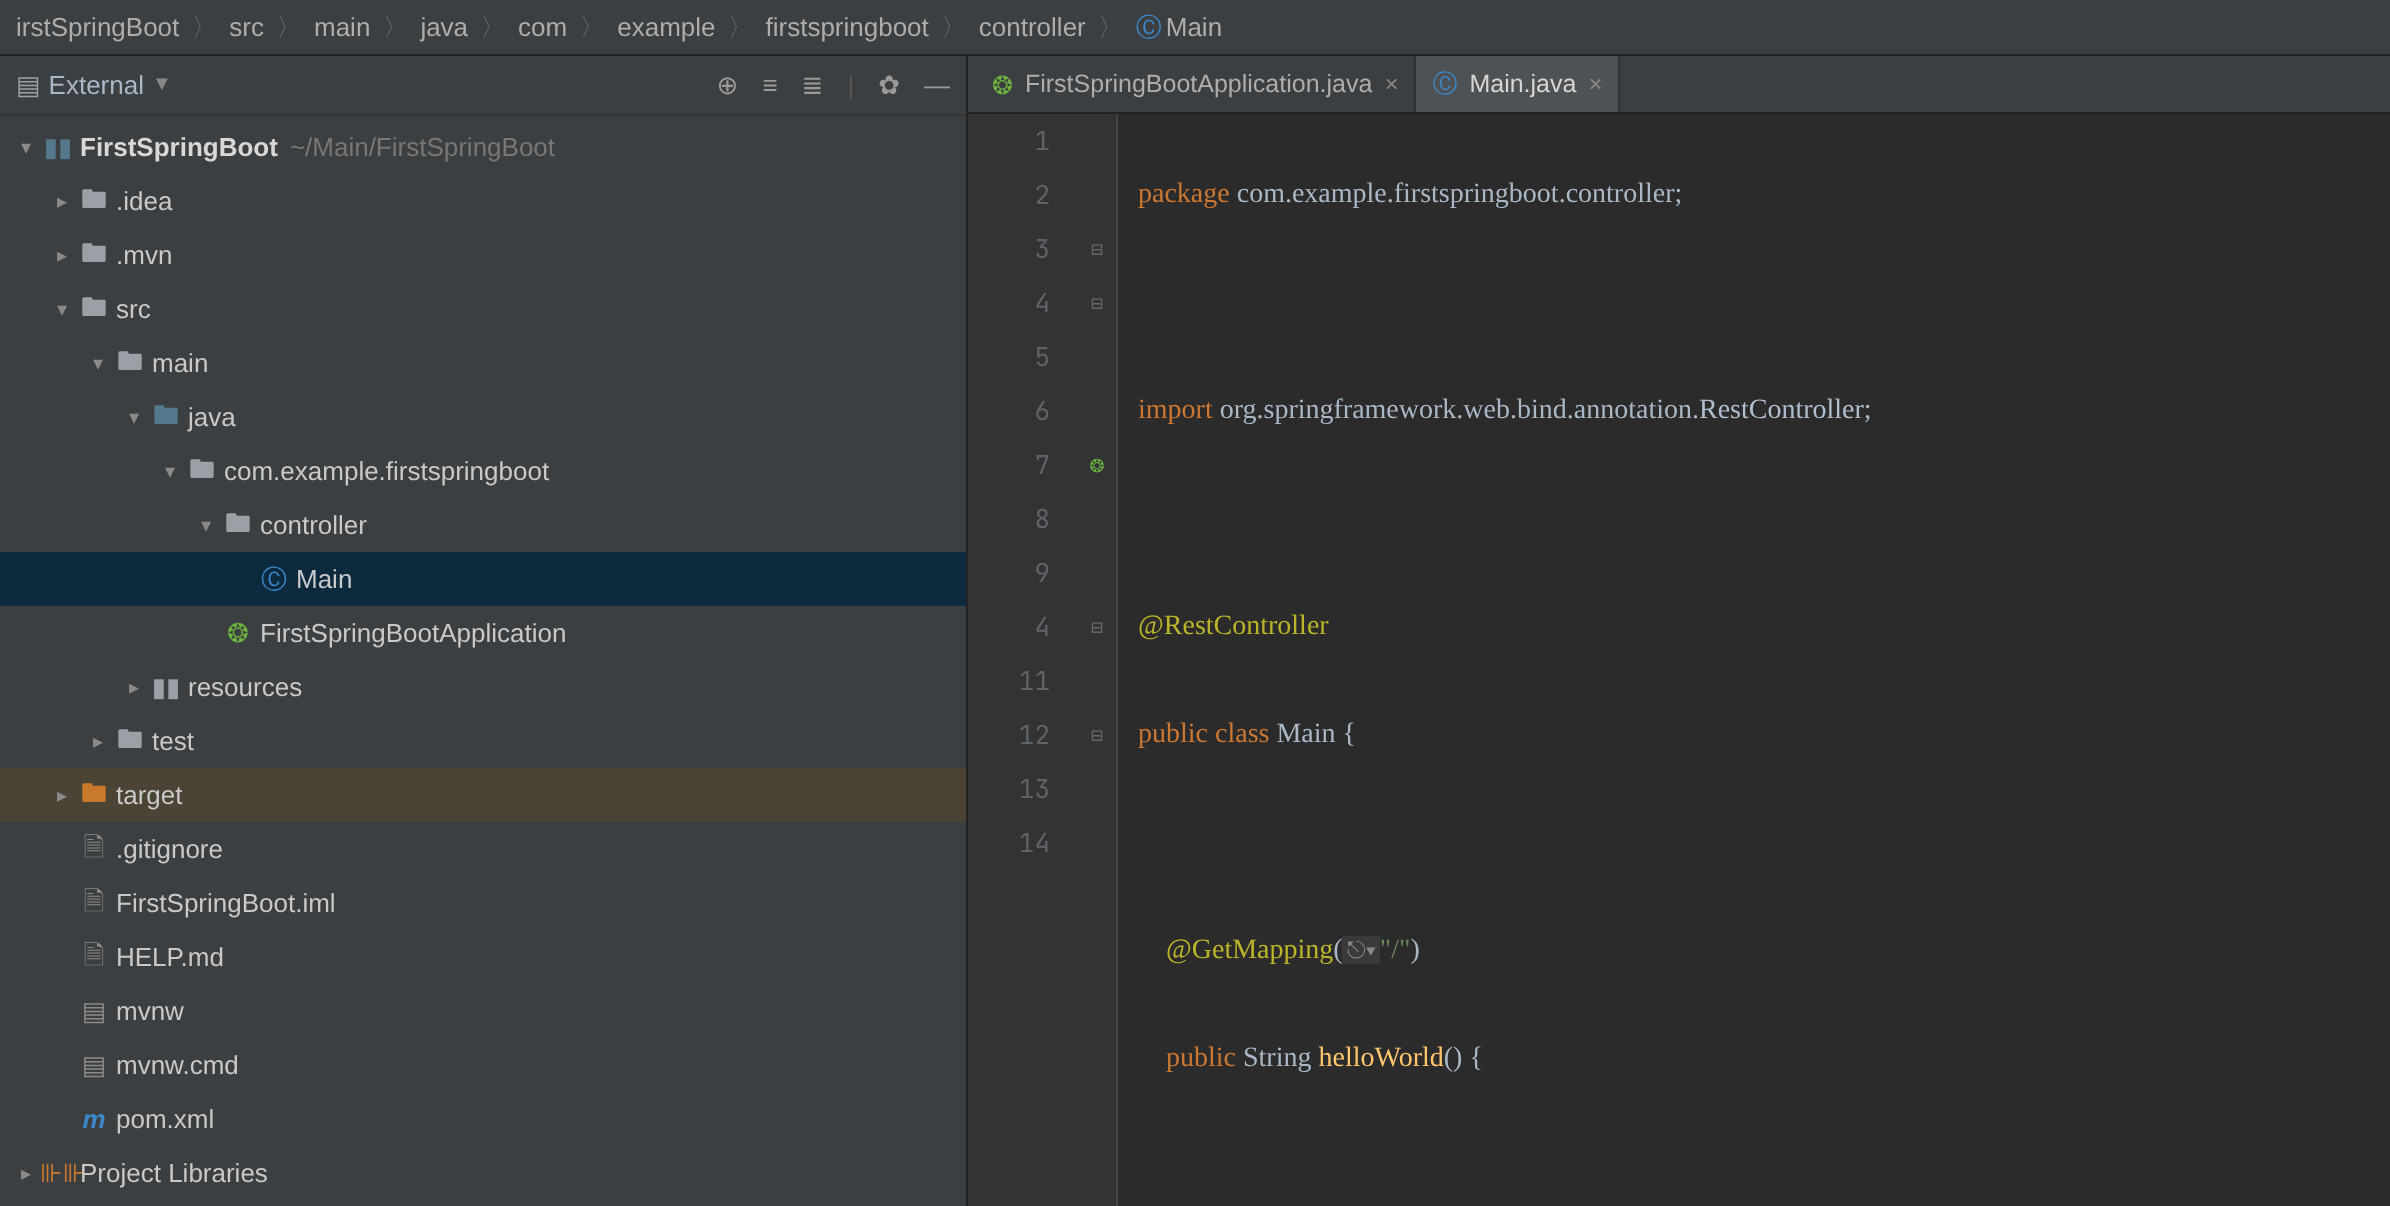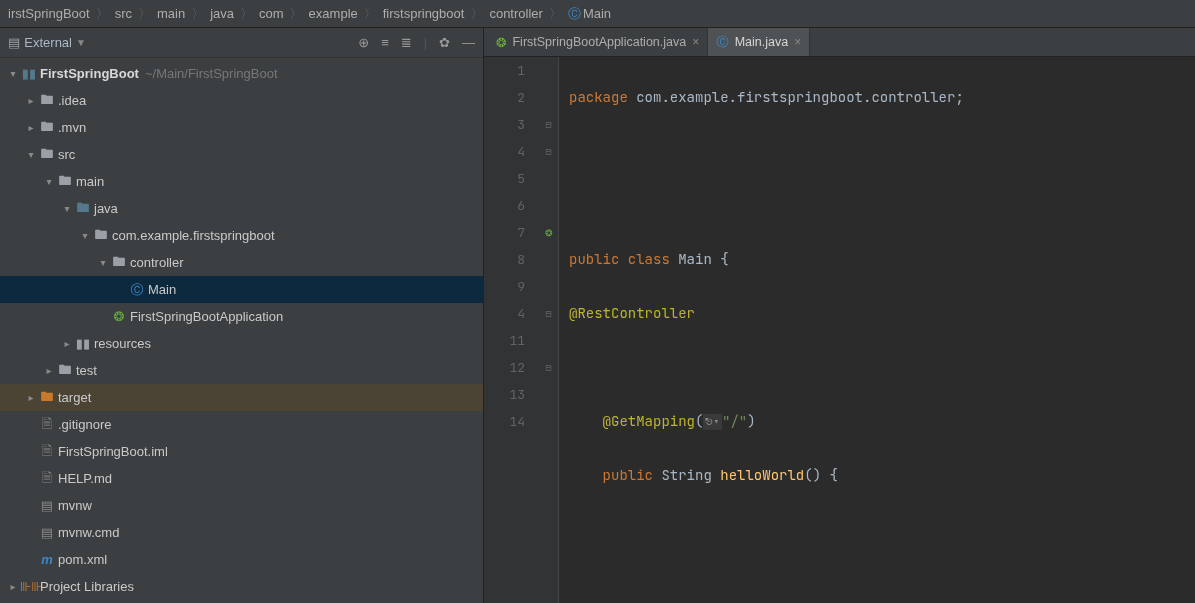--- a/index.html
+++ b/index.html
@@ -140,21 +140,21 @@
   background: #313335;
   border-right: 1px solid #444;
 }
 .gutter-icons .irow { height: 27px; display:flex; align-items:center; justify-content:center;}
 .code {
   flex: 1;
   padding-left: 10px;
   white-space: pre;
   color: #a9b7c6;
 }
-.code .row { height: 27px; }
+.code .row { height: 27px; font-family: Liberation Serif, serif; }
 .kw { color: #cc7832; }
 .ann { color: #bbb529; }
 .str { color: #6a8759; }
 .typ { color: #a9b7c6; }
 .fn { color:#ffc66d; }
 .pkg { color:#a9b7c6; }
 .import-cls { color:#afbfcf; }
 </style>
 </head>
 <body>
@@ -366,23 +366,24 @@
         <div class="irow"></div>
         <div class="irow">
             <span style="color:#666;font-size:10px">⊟</span>
           </div>
         <div class="irow"></div>
           <div class="irow"></div>
       </div>
       <div class="code">
 <div class="row"><span class="kw">package</span><span class="pkg"> com.example.firstspringboot.controller;</span></div>
 <div class="row"></div>
+<div class="row"><span class="kw">import</span><span class="pkg"> org.springframework.web.bind.annotation.</span><span class="import-cls">RestController</span><span>;</span></div>
 <div class="row"></div>
+<div class="row"><span class="ann">@RestController</span></div>
 <div class="row"><span class="kw">public</span> <span class="kw">class</span> <span class="typ">Main</span> {</div>
-<div class="row"><span class="ann">@RestController</span></div>
 <div class="row"></div>
 <div class="row">    <span class="ann">@GetMapping</span>(<span style="background:#3a3a3a;color:#888;font-size:12px;padding:0 2px">⎋▾</span><span class="str">"/"</span>)</div>
 <div class="row">    <span class="kw">public</span> <span class="typ">String</span> <span class="fn">helloWorld</span>() {</div>
 
 
 
 
       </div>
     </div>
   </div>

